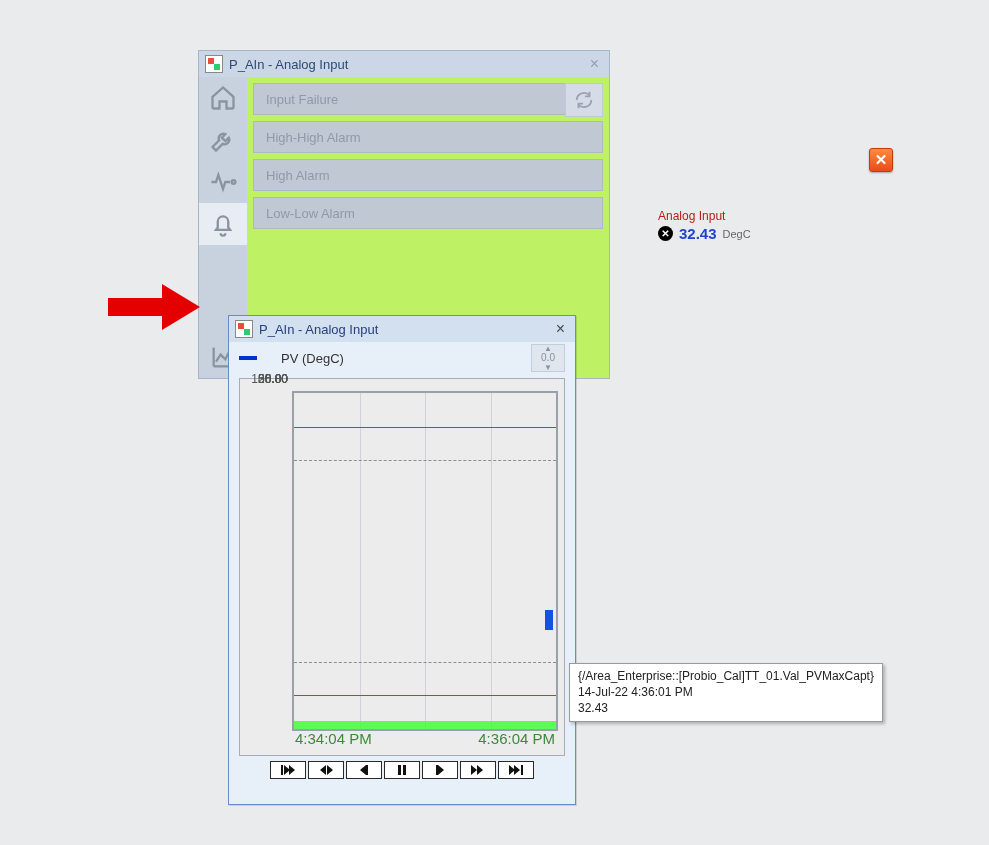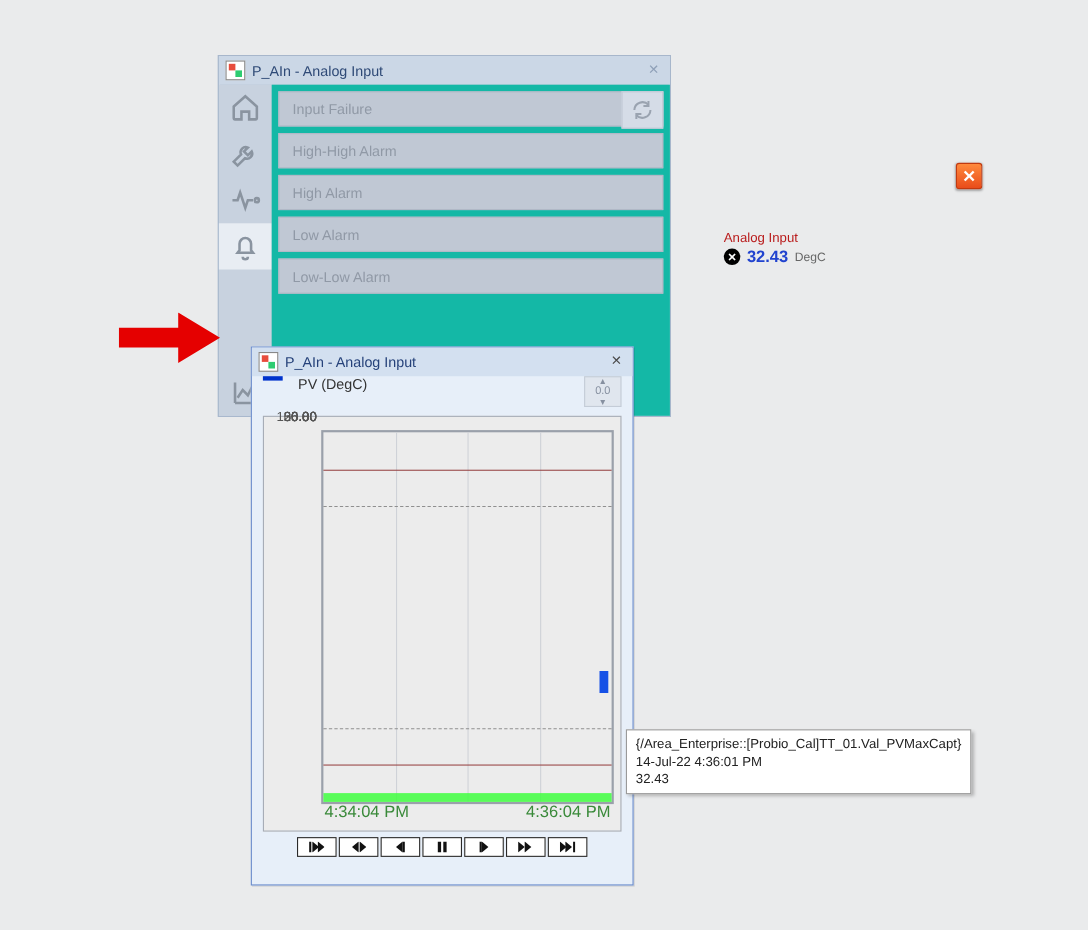--- a/index.html
+++ b/index.html
@@ -13,36 +13,36 @@
 .fp-app-icon::after{content:"";position:absolute;right:2px;bottom:2px;width:6px;height:6px;background:#2ecc71}
 .fp-title{color:#2f4a77;font-size:13px}
 .fp-close{margin-left:auto;font-size:16px;color:#8fa0b8;cursor:pointer;padding:0 4px}
 
 .fp-body{display:flex;height:calc(100% - 26px)}
 .fp-nav{width:48px;background:#c8d2df;display:flex;flex-direction:column}
 .fp-nav-btn{height:42px;display:flex;align-items:center;justify-content:center;color:#8a94a0}
 .fp-nav-btn.sel{background:#e8edf3}
 .fp-nav-btn svg{width:28px;height:28px;stroke:#8a94a0;fill:none;stroke-width:2}
 
-.fp-content{flex:1;background:#14b8a6;padding:6px;position:relative}
+.fp-content{flex:1;background:#bef264;padding:6px;position:relative}
 .alarm-row{height:32px;background:#c0c8d4;border:1px solid #b0b8c6;margin-bottom:6px;display:flex;align-items:center;padding:0 12px;color:#9099a6;font-size:13px}
 .refresh-btn{position:absolute;top:6px;right:6px;width:38px;height:34px;background:#d5dce7;border:1px solid #c1c9d6;display:flex;align-items:center;justify-content:center}
 .refresh-btn svg{width:22px;height:22px;stroke:#9aa3b0;fill:none;stroke-width:2}
 
 
 .arrow{position:absolute;left:108px;top:284px}
 .arrow svg{fill:#e50000}
 
 
 .trend{position:absolute;left:228px;top:315px;width:348px;height:490px;background:#e7eff9;border:1px solid #6a8bcb;box-shadow:1px 1px 0 rgba(0,0,0,.12)}
 .tr-titlebar{height:26px;display:flex;align-items:center;gap:6px;padding:0 6px;background:#d3e0f0}
 .tr-title{font-size:13px;color:#26427a}
 .tr-close{margin-left:auto;font-size:16px;color:#4a4a4a;cursor:pointer;padding:0 4px}
 
-.tr-toolbar{height:32px;display:flex;gap:14px;padding:0 10px}
+.tr-toolbar{height:32px;display:flex;align-items:center;gap:24px;padding:0 10px}
 .pen-swatch{width:18px;height:4px;background:#0033cc;display:inline-block}
 .pen-label{color:#333;font-size:13px}
 .scale-btn{margin-left:auto;width:34px;height:28px;border:1px solid #c4ccd7;background:#e0e6ee;display:flex;flex-direction:column;align-items:center;justify-content:center;font-size:9px;color:#8690a0;line-height:1}
 .scale-btn .mid{font-size:10px}
 
 .chart-wrap{position:relative;margin:4px 10px 0 10px;height:378px;border:1px solid #a7adb7;background:#ececec}
 .plot{position:absolute;left:52px;top:12px;right:6px;bottom:24px;border:2px solid #9aa0aa;background:#ececec}
 .grid-v{position:absolute;top:0;height:100%;border-left:1px solid #cfd2d8}
 .thr{position:absolute;left:0;width:100%;height:0}
 .thr.solid{border-top:1px solid #9a4a4a}
@@ -127,23 +127,20 @@
       <div class="alarm-row">
           <span>Input Failure</span>
         </div>
       <div class="alarm-row">
           <span>High-High Alarm</span>
         </div>
       <div class="alarm-row">
           <span>High Alarm</span>
         </div>
       <div class="alarm-row">
-          <span>Low Alarm</span>
-        </div>
-      <div class="alarm-row">
           <span>Low-Low Alarm</span>
         </div>
     </div>
   </div>
 </div>
 
 <div class="arrow">
   <svg width="92" height="46" viewBox="0 0 92 46">
       <path d="M0 14h54V0l38 23-38 23V32H0z"></path>
     </svg>

